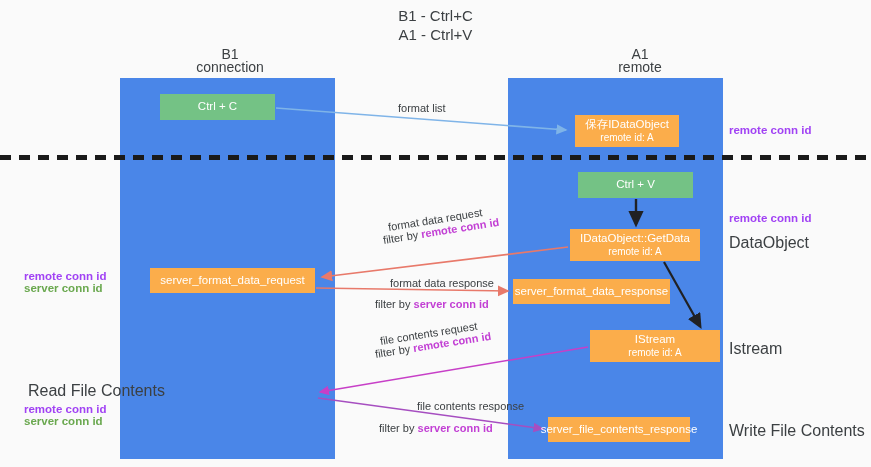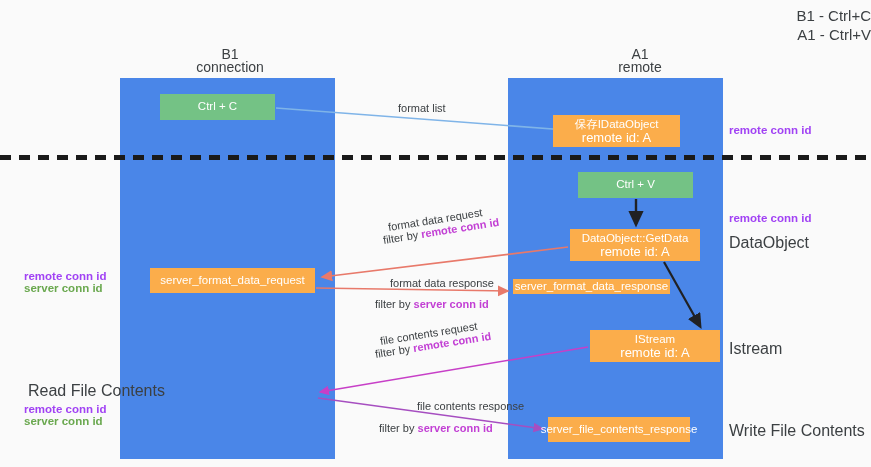--- a/index.html
+++ b/index.html
@@ -10,21 +10,21 @@
     position:relative;overflow:hidden;
     color:#3c4043;
   }
   .stage{position:absolute;left:0;top:0;width:871px;height:467px;}
 
   
   .title{
     position:absolute;left:0;top:6px;width:871px;
     text-align:center;font-size:15px;line-height:19px;color:#3c4043;
   }
-  .title div{white-space:pre;text-align:right;}
+  .title div{white-space:pre;}
 
   
   .lane-head{
     position:absolute;text-align:center;font-size:14px;line-height:13px;color:#3c4043;
   }
   #lane-head-b1{left:140px;top:48px;width:180px;}
   #lane-head-a1{left:550px;top:48px;width:180px;}
 
   
   .lane{position:absolute;background:#4a86e8;}
@@ -37,30 +37,30 @@
     background:repeating-linear-gradient(to right,#1a1a1a 0px,#1a1a1a 11px,rgba(0,0,0,0) 11px,rgba(0,0,0,0) 19px);
   }
 
   
   .box{
     position:absolute;box-sizing:border-box;
     display:flex;flex-direction:column;align-items:center;justify-content:center;
     color:#ffffff;font-size:11.5px;line-height:13.5px;text-align:center;
     padding:2px 4px;
   }
-  .box .l2{font-size:13px;}
+  .box .l2{font-size:10px;}
   .green{background:#74c285;}
   .orange{background:#fbad4b;}
 
   #box-ctrl-c{left:160px;top:94px;width:115px;height:26px;}
-  #box-save-idataobject{left:553px;top:115px;width:127px;height:32px;}
+  #box-save-idataobject{left:575px;top:115px;width:104px;height:32px;}
   #box-ctrl-v{left:578px;top:172px;width:115px;height:26px;}
   #box-getdata{left:570px;top:229px;width:130px;height:32px;}
   #box-format-data-request{left:150px;top:268px;width:165px;height:25px;}
-  #box-format-data-response{left:513px;top:279px;width:157px;height:15px;}
+  #box-format-data-response{left:513px;top:279px;width:157px;height:25px;}
   #box-istream{left:590px;top:330px;width:130px;height:32px;}
   #box-file-contents-request{left:150px;top:383px;width:163px;height:25px;}
   #box-file-contents-response{left:548px;top:417px;width:142px;height:25px;}
 
   
   .side-label{position:absolute;font-size:16px;line-height:14px;color:#3c4043;white-space:nowrap;}
   #label-dataobject{left:729px;top:236px;}
   #label-istream{left:729px;top:342px;}
   #label-write-file{left:729px;top:424px;}
   #label-read-file{left:28px;top:384px;}
@@ -163,21 +163,21 @@
   <div class="box orange" id="box-save-idataobject">
     <div>保存IDataObject</div>
     <div class="l2">remote id: A</div>
   </div>
 
   <div class="box green" id="box-ctrl-v">
     <div>Ctrl + V</div>
   </div>
 
   <div class="box orange" id="box-getdata">
-    <div>DataObject::GetData</div>
+    <div>IDataObject::GetData</div>
     <div class="l2">remote id: A</div>
   </div>
 
   <div class="box orange" id="box-format-data-request">
     <div>server_format_data_request</div>
   </div>
 
   <div class="box orange" id="box-format-data-response">
     <div>server_format_data_response</div>
   </div>

